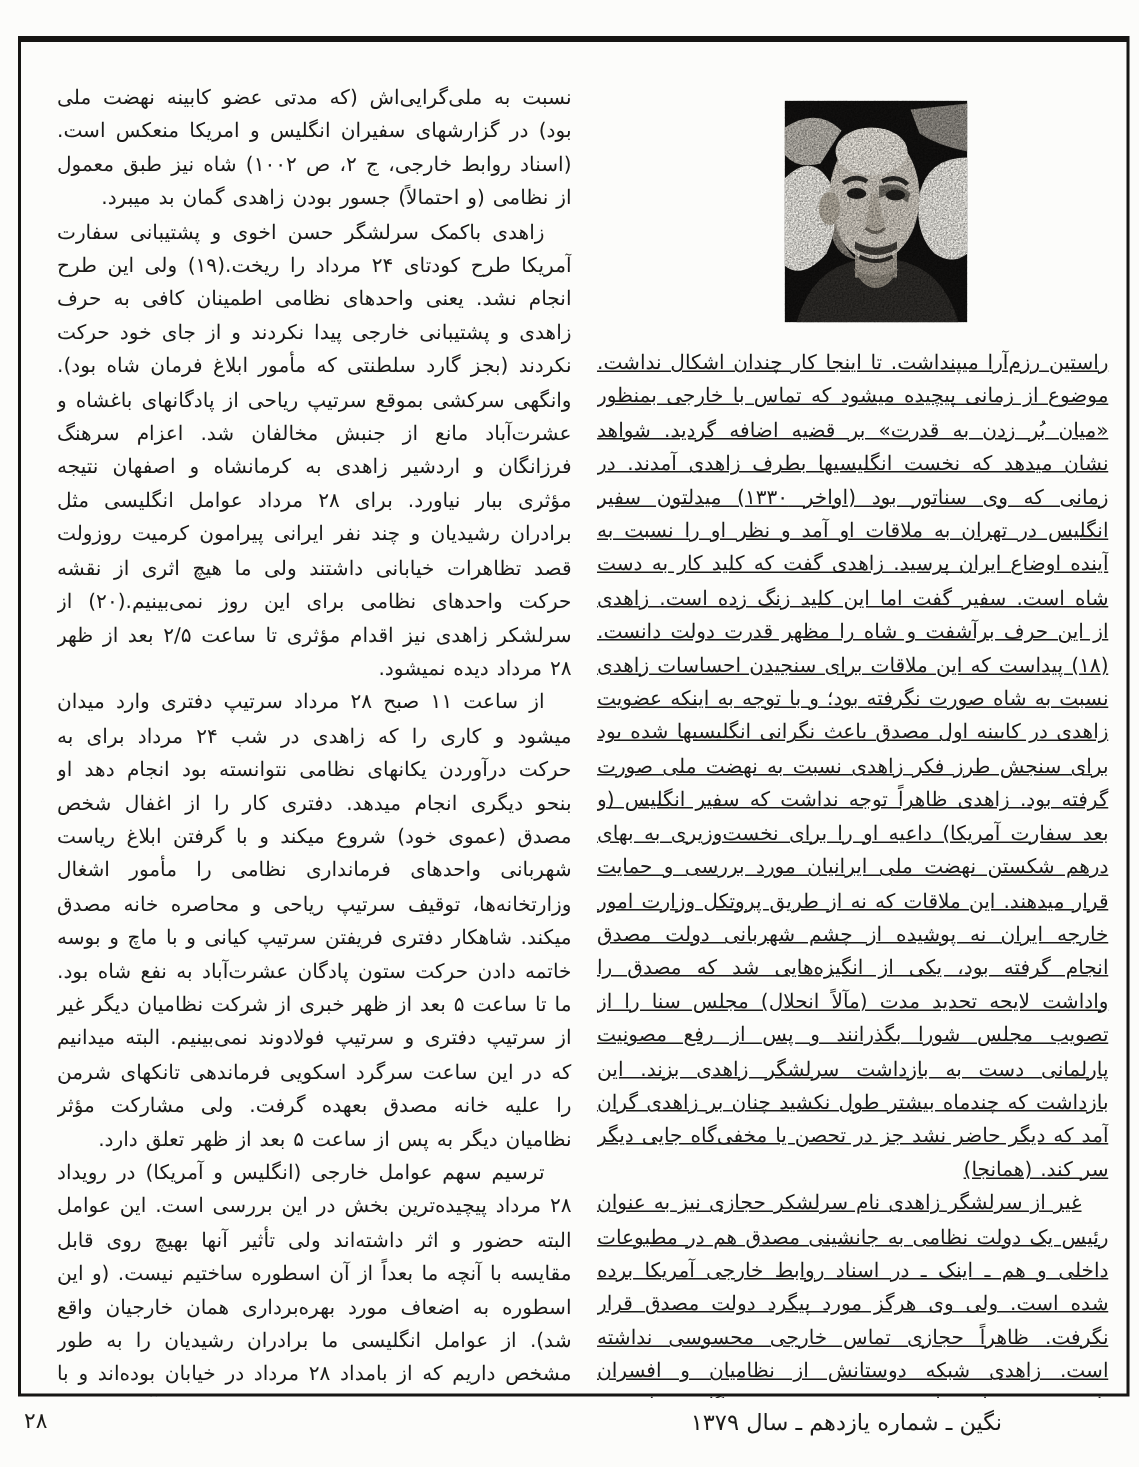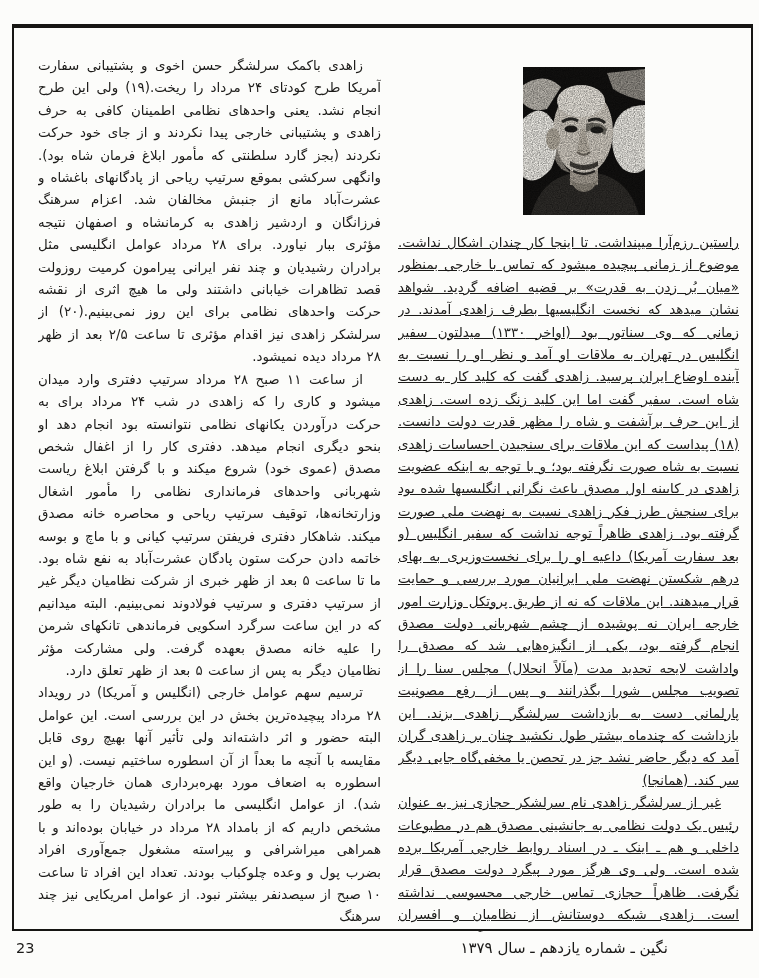--- a/index.html
+++ b/index.html
@@ -93,28 +93,29 @@
         <path d="M58,62 L54,84 Q60,91 67,84 L62,62 Z" fill="#b5aea2"></path>
         <path d="M54,85 q7,6 13,0" stroke="#6d675e" stroke-width="2" fill="none"></path>
         <path d="M47,94 q14,8 28,0 l0,5 q-14,8 -28,0 Z" fill="#403d38"></path>
         <path d="M50,104 q11,6 22,0" stroke="#2c2a27" stroke-width="2.5" fill="none"></path>
         <path d="M46,112 q15,10 30,0 q-6,13 -15,13 q-9,0 -15,-13 Z" fill="#8a8479"></path>
         <rect width="122" height="148" filter="url(#grain)" opacity="0.4"></rect>
       </svg>
     </div>
 
     <div class="col col-left">
+      <p class="para">نسبت به ملی‌گرایی‌اش (که مدتی عضو کابینه نهضت ملی بود) در گزارشهای سفیران انگلیس و امریکا منعکس است.(اسناد روابط خارجی، ج ۲، ص ۱۰۰۲) شاه نیز طبق معمول از نظامی (و احتمالاً) جسور بودن زاهدی گمان بد میبرد.</p>
       <p class="para indent">زاهدی باکمک سرلشگر حسن اخوی و پشتیبانی سفارت آمریکا طرح کودتای ۲۴ مرداد را ریخت.(۱۹) ولی این طرح انجام نشد. یعنی واحدهای نظامی اطمینان کافی به حرف زاهدی و پشتیبانی خارجی پیدا نکردند و از جای خود حرکت نکردند (بجز گارد سلطنتی که مأمور ابلاغ فرمان شاه بود). وانگهی سرکشی بموقع سرتیپ ریاحی از پادگانهای باغشاه و عشرت‌آباد مانع از جنبش مخالفان شد. اعزام سرهنگ فرزانگان و اردشیر زاهدی به کرمانشاه و اصفهان نتیجه مؤثری ببار نیاورد. برای ۲۸ مرداد عوامل انگلیسی مثل برادران رشیدیان و چند نفر ایرانی پیرامون کرمیت روزولت قصد تظاهرات خیابانی داشتند ولی ما هیچ اثری از نقشه حرکت واحدهای نظامی برای این روز نمی‌بینیم.(۲۰) از سرلشکر زاهدی نیز اقدام مؤثری تا ساعت ۲/۵ بعد از ظهر ۲۸ مرداد دیده نمیشود.</p>
       <p class="para indent">از ساعت ۱۱ صبح ۲۸ مرداد سرتیپ دفتری وارد میدان میشود و کاری را که زاهدی در شب ۲۴ مرداد برای به حرکت درآوردن یکانهای نظامی نتوانسته بود انجام دهد او بنحو دیگری انجام میدهد. دفتری کار را از اغفال شخص مصدق (عموی خود) شروع میکند و با گرفتن ابلاغ ریاست شهربانی واحدهای فرمانداری نظامی را مأمور اشغال وزارتخانه‌ها، توقیف سرتیپ ریاحی و محاصره خانه مصدق میکند. شاهکار دفتری فریفتن سرتیپ کیانی و با ماچ و بوسه خاتمه دادن حرکت ستون پادگان عشرت‌آباد به نفع شاه بود. ما تا ساعت ۵ بعد از ظهر خبری از شرکت نظامیان دیگر غیر از سرتیپ دفتری و سرتیپ فولادوند نمی‌بینیم. البته میدانیم که در این ساعت سرگرد اسکویی فرماندهی تانکهای شرمن را علیه خانه مصدق بعهده گرفت. ولی مشارکت مؤثر نظامیان دیگر به پس از ساعت ۵ بعد از ظهر تعلق دارد.</p>
       <p class="para indent fill">ترسیم سهم عوامل خارجی (انگلیس و آمریکا) در رویداد ۲۸ مرداد پیچیده‌ترین بخش در این بررسی است. این عوامل البته حضور و اثر داشته‌اند ولی تأثیر آنها بهیچ روی قابل مقایسه با آنچه ما بعداً از آن اسطوره ساختیم نیست. (و این اسطوره به اضعاف مورد بهره‌برداری همان خارجیان واقع شد). از عوامل انگلیسی ما برادران رشیدیان را به طور مشخص داریم که از بامداد ۲۸ مرداد در خیابان بوده‌اند و با همراهی میراشرافی و پیراسته مشغول جمع‌آوری افراد بضرب پول و وعده چلوکباب بودند. تعداد این افراد تا ساعت ۱۰ صبح از سیصدنفر بیشتر نبود. از عوامل امریکایی نیز چند سرهنگ</p>
     </div>
 
     <div class="col col-right">
       <p class="para">راستین رزم‌آرا میپنداشت. تا اینجا کار چندان اشکال نداشت. موضوع از زمانی پیچیده میشود که تماس با خارجی بمنظور «میان بُر زدن به قدرت» بر قضیه اضافه گردید. شواهد نشان میدهد که نخست انگلیسیها بطرف زاهدی آمدند. در زمانی که وی سناتور بود (اواخر ۱۳۳۰) میدلتون سفیر انگلیس در تهران به ملاقات او آمد و نظر او را نسبت به آینده اوضاع ایران پرسید. زاهدی گفت که کلید کار به دست شاه است. سفیر گفت اما این کلید زنگ زده است. زاهدی از این حرف برآشفت و شاه را مظهر قدرت دولت دانست.(۱۸) پیداست که این ملاقات برای سنجیدن احساسات زاهدی نسبت به شاه صورت نگرفته بود؛ و با توجه به اینکه عضویت زاهدی در کابینه اول مصدق باعث نگرانی انگلیسیها شده بود برای سنجش طرز فکر زاهدی نسبت به نهضت ملی صورت گرفته بود. زاهدی ظاهراً توجه نداشت که سفیر انگلیس (و بعد سفارت آمریکا) داعیه او را برای نخست‌وزیری به بهای درهم شکستن نهضت ملی ایرانیان مورد بررسی و حمایت قرار میدهند. این ملاقات که نه از طریق پروتکل وزارت امور خارجه ایران نه پوشیده از چشم شهربانی دولت مصدق انجام گرفته بود، یکی از انگیزه‌هایی شد که مصدق را واداشت لایحه تحدید مدت (مآلاً انحلال) مجلس سنا را از تصویب مجلس شورا بگذرانند و پس از رفع مصونیت پارلمانی دست به بازداشت سرلشگر زاهدی بزند. این بازداشت که چندماه بیشتر طول نکشید چنان بر زاهدی گران آمد که دیگر حاضر نشد جز در تحصن یا مخفی‌گاه جایی دیگر سر کند. (همانجا)</p>
       <p class="para indent fill">غیر از سرلشگر زاهدی نام سرلشکر حجازی نیز به عنوان رئیس یک دولت نظامی به جانشینی مصدق هم در مطبوعات داخلی و هم ـ اینک ـ در اسناد روابط خارجی آمریکا برده شده است. ولی وی هرگز مورد پیگرد دولت مصدق قرار نگرفت. ظاهراً حجازی تماس خارجی محسوسی نداشته است. زاهدی شبکه دوستانش از نظامیان و افسران بازنشسته بسیار فراتر میرفت. حتی در دستگاه روحانیت و اشخاصی چون آیة‌الله کاشانی و آیة‌الله بهبهانی و شیخ بهاءالدین نوری و فرزندان آنها و شیخ محمد تقی فلسفی واعظ معروف را در بر میگرفت. با اینهمه تردیدهایی نسبت به جهتگیری سیاسی و بویژه</p>
     </div>
 
   </div>
 
-  <div class="page-number">23</div>
+  <div class="page-number">۲۸</div>
   <div class="journal-line">نگین ـ شماره یازدهم ـ سال ۱۳۷۹</div>
 
 </div>
 
 </body></html>

